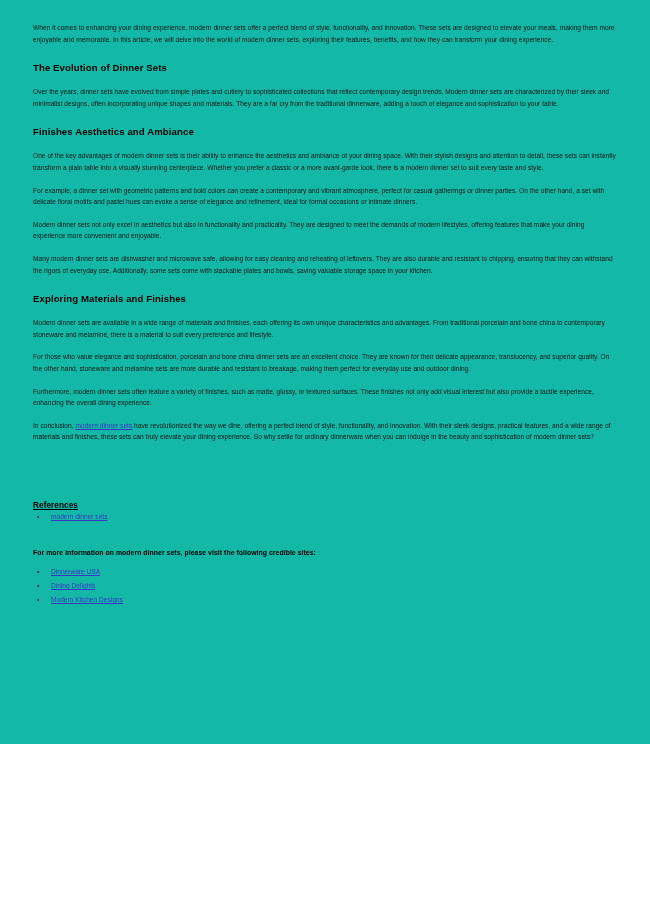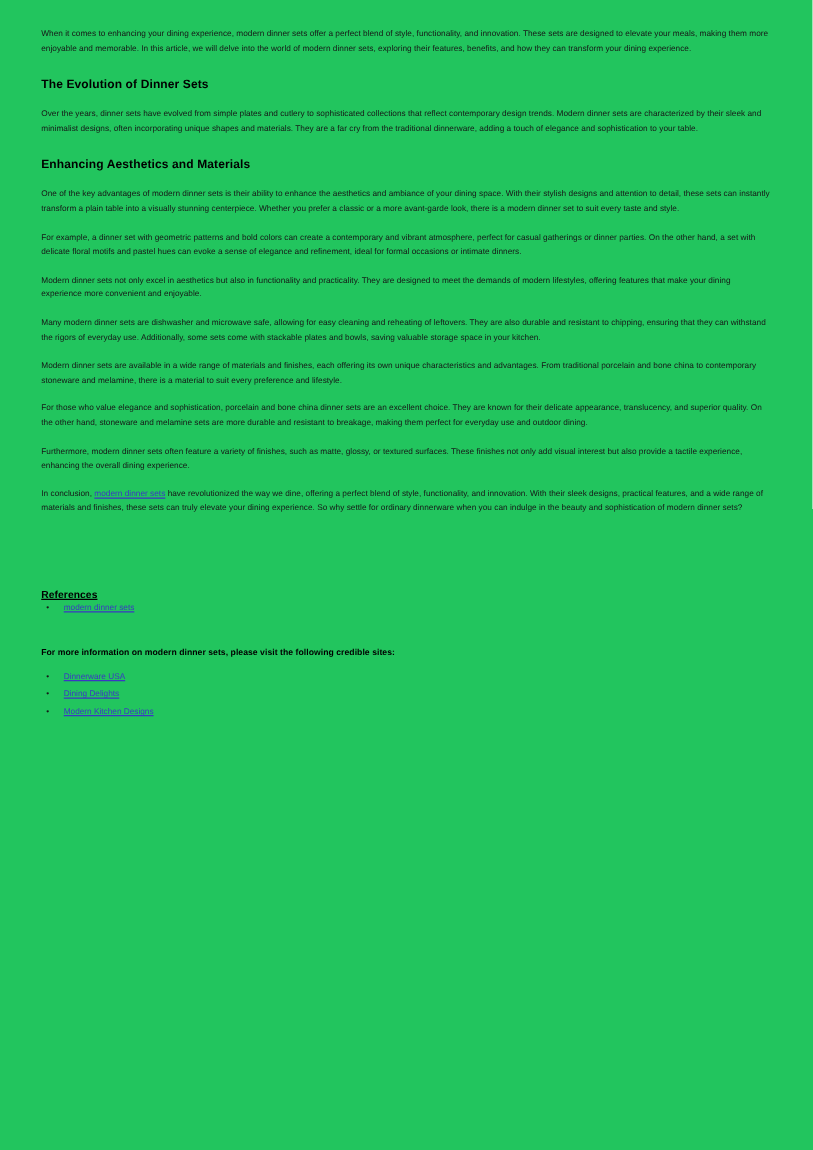--- a/index.html
+++ b/index.html
@@ -10,22 +10,22 @@
   body {
     width: 650px;
     height: 920px;
     font-family: "Liberation Sans", sans-serif;
     color: #1a1a1a;
     -webkit-font-smoothing: antialiased;
   }
   .page {
     position: relative;
     width: 650px;
-    height: 920px;
-    background: #22c55e;
+    height: 744px;
+    background: #14b8a6;
     box-sizing: border-box;
     padding: 22px 33px 0 33px;
   }
   .article {
     width: 584px;
   }
   p.body-text {
     font-size: 6.6px;
     line-height: 11.6px;
     margin: 0 0 11px 0;
@@ -92,27 +92,28 @@
 <body>
 
 <div class="page">
   <div class="article">
 
     <p class="body-text">When it comes to enhancing your dining experience, modern dinner sets offer a perfect blend of style, functionality, and innovation. These sets are designed to elevate your meals, making them more enjoyable and memorable. In this article, we will delve into the world of modern dinner sets, exploring their features, benefits, and how they can transform your dining experience.</p>
 
     <h2 class="section-heading">The Evolution of Dinner Sets</h2>
     <p class="body-text">Over the years, dinner sets have evolved from simple plates and cutlery to sophisticated collections that reflect contemporary design trends. Modern dinner sets are characterized by their sleek and minimalist designs, often incorporating unique shapes and materials. They are a far cry from the traditional dinnerware, adding a touch of elegance and sophistication to your table.</p>
 
-    <h2 class="section-heading">Enhancing Aesthetics and Materials</h2>
+    <h2 class="section-heading">Finishes Aesthetics and Ambiance</h2>
     <p class="body-text">One of the key advantages of modern dinner sets is their ability to enhance the aesthetics and ambiance of your dining space. With their stylish designs and attention to detail, these sets can instantly transform a plain table into a visually stunning centerpiece. Whether you prefer a classic or a more avant-garde look, there is a modern dinner set to suit every taste and style.</p>
     <p class="body-text">For example, a dinner set with geometric patterns and bold colors can create a contemporary and vibrant atmosphere, perfect for casual gatherings or dinner parties. On the other hand, a set with delicate floral motifs and pastel hues can evoke a sense of elegance and refinement, ideal for formal occasions or intimate dinners.</p>
 
     <p class="body-text">Modern dinner sets not only excel in aesthetics but also in functionality and practicality. They are designed to meet the demands of modern lifestyles, offering features that make your dining experience more convenient and enjoyable.</p>
     <p class="body-text">Many modern dinner sets are dishwasher and microwave safe, allowing for easy cleaning and reheating of leftovers. They are also durable and resistant to chipping, ensuring that they can withstand the rigors of everyday use. Additionally, some sets come with stackable plates and bowls, saving valuable storage space in your kitchen.</p>
 
+    <h2 class="section-heading">Exploring Materials and Finishes</h2>
     <p class="body-text">Modern dinner sets are available in a wide range of materials and finishes, each offering its own unique characteristics and advantages. From traditional porcelain and bone china to contemporary stoneware and melamine, there is a material to suit every preference and lifestyle.</p>
     <p class="body-text">For those who value elegance and sophistication, porcelain and bone china dinner sets are an excellent choice. They are known for their delicate appearance, translucency, and superior quality. On the other hand, stoneware and melamine sets are more durable and resistant to breakage, making them perfect for everyday use and outdoor dining.</p>
     <p class="body-text">Furthermore, modern dinner sets often feature a variety of finishes, such as matte, glossy, or textured surfaces. These finishes not only add visual interest but also provide a tactile experience, enhancing the overall dining experience.</p>
 
     <p class="body-text"><span>In conclusion, </span><a class="doc-link" href="#">modern dinner sets</a><span> have revolutionized the way we dine, offering a perfect blend of style, functionality, and innovation. With their sleek designs, practical features, and a wide range of materials and finishes, these sets can truly elevate your dining experience. So why settle for ordinary dinnerware when you can indulge in the beauty and sophistication of modern dinner sets?</span></p>
 
     <h3 class="refs-heading">References</h3>
 
     <ul class="link-list first-ref-list">
       <li><span class="bullet">•</span><a class="doc-link" href="#">modern dinner sets</a></li>

